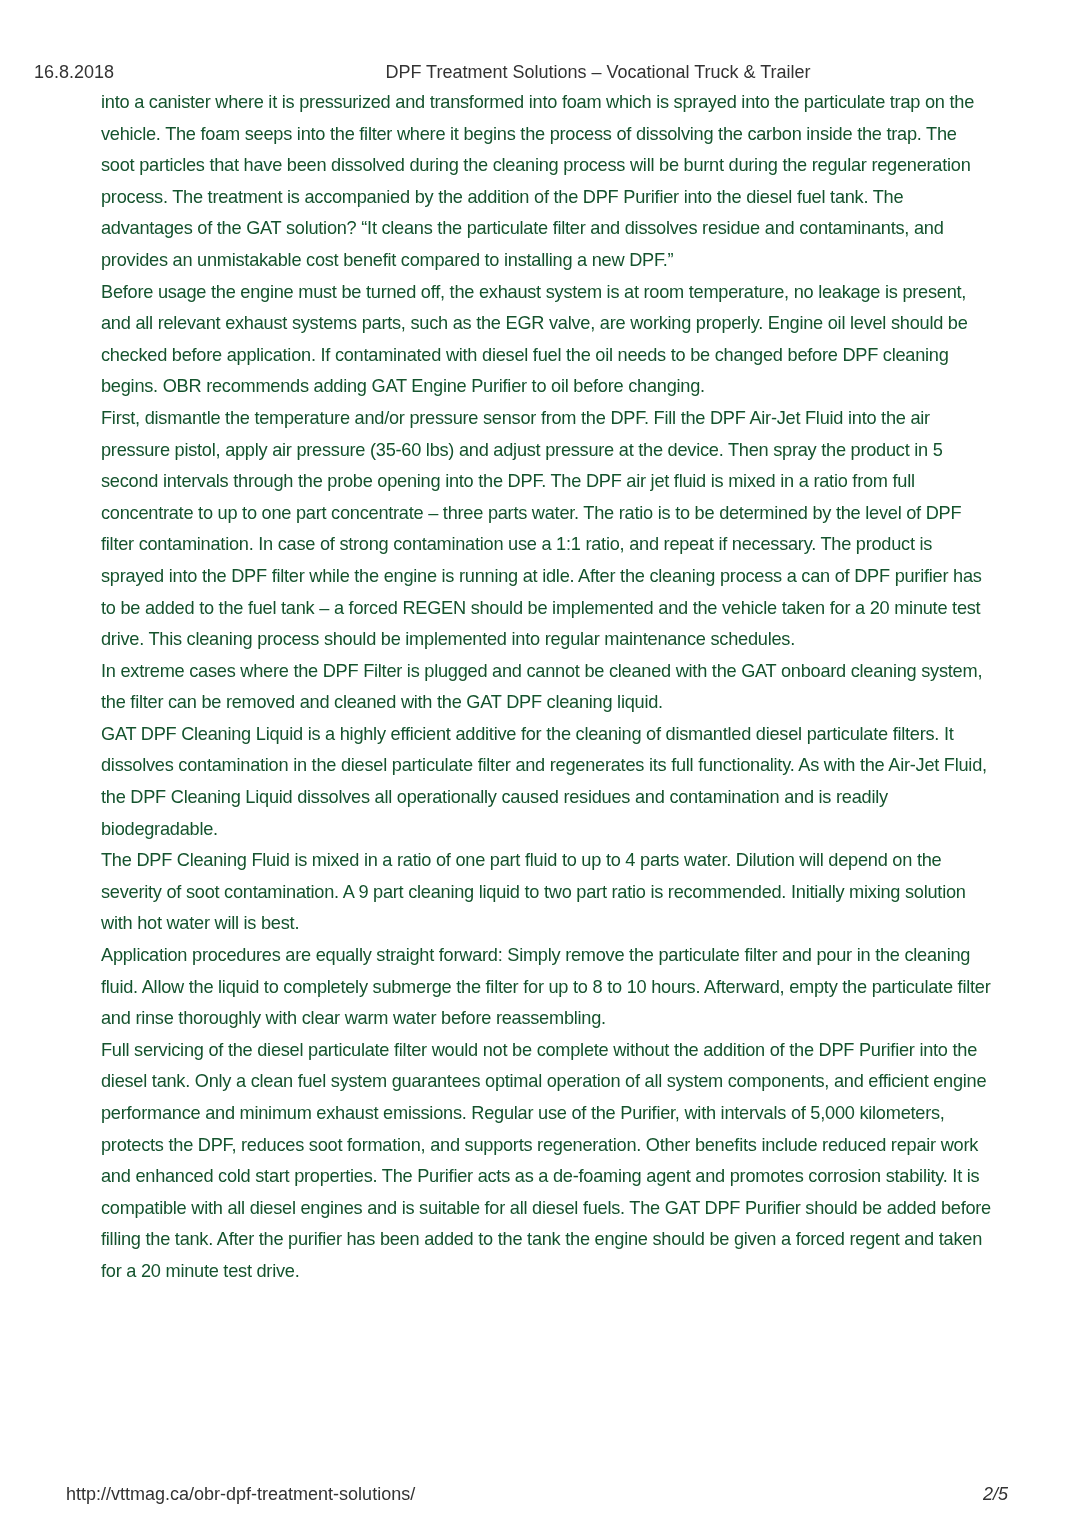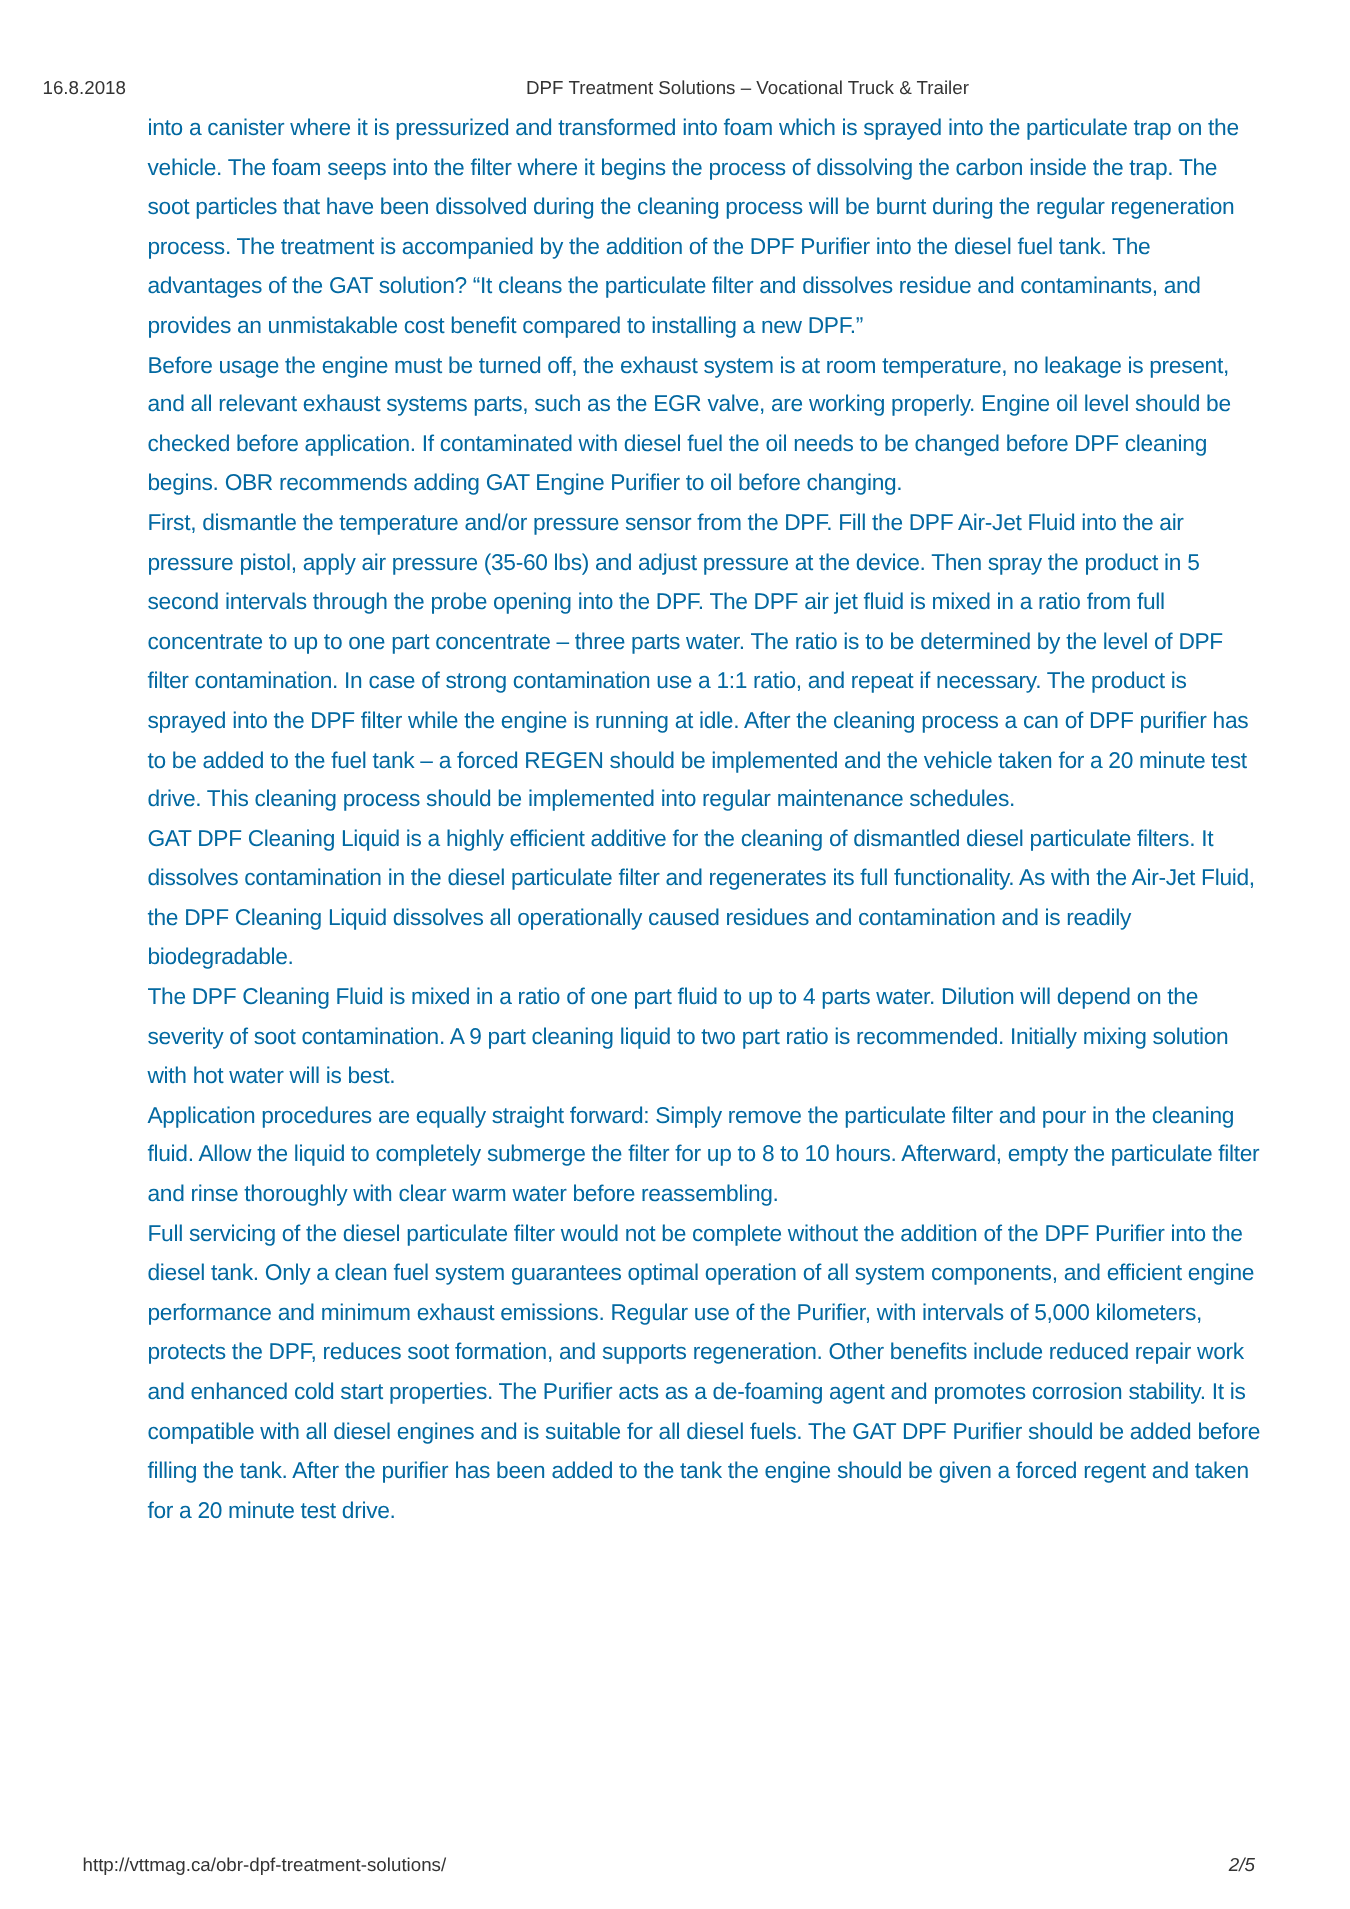--- a/index.html
+++ b/index.html
@@ -1,38 +1,39 @@
 <!DOCTYPE html>
 <html><head>
   <meta charset="utf-8">
   <style>
     html, body { margin: 0; padding: 0; background: #ffffff; }
     body { width: 1080px; height: 1527px; position: relative; overflow: hidden; color: #222; }
-    .hdr, .ftr { position: absolute; font-family: "Liberation Sans", sans-serif; font-size: 15px; color: #333; }
+    .hdr, .ftr { position: absolute; font-family: "Liberation Sans", sans-serif; font-size: 18px; color: #333; }
     .hdr-date { left: 34px; top: 62px; }
     .hdr-title { left: 0; width: 1196px; top: 62px; text-align: center; }
     .ftr-url { left: 34px; top: 1484px; margin-left: 32px; }
     .ftr-page { left: 983px; top: 1484px; font-style: italic; }
     .content {
-      position: absolute; left: 118px; top: 87px; width: 890px;
+      position: absolute; left: 101px; top: 87px; width: 890px;
       font-family: "Liberation Sans", sans-serif; font-size: 18.2px; line-height: 31.6px;
-      color: #0369a1; letter-spacing: -0.25px;
+      color: #14532d; letter-spacing: -0.25px;
     }
     .content p { margin: 0; }
   </style>
 </head>
 <body>
 
 <div class="hdr hdr-date">16.8.2018</div>
 <div class="hdr hdr-title">DPF Treatment Solutions – Vocational Truck &amp; Trailer</div>
 
 <div class="content">
   <p>into a canister where it is pressurized and transformed into foam which is sprayed into the particulate trap on the vehicle. The foam seeps into the filter where it begins the process of dissolving the carbon inside the trap. The soot particles that have been dissolved during the cleaning process will be burnt during the regular regeneration process. The treatment is accompanied by the addition of the DPF Purifier into the diesel fuel tank. The advantages of the GAT solution? “It cleans the particulate filter and dissolves residue and contaminants, and provides an unmistakable cost benefit compared to installing a new DPF.”</p>
   <p>Before usage the engine must be turned off, the exhaust system is at room temperature, no leakage is present, and all relevant exhaust systems parts, such as the EGR valve, are working properly. Engine oil level should be checked before application. If contaminated with diesel fuel the oil needs to be changed before DPF cleaning begins. OBR recommends adding GAT Engine Purifier to oil before changing.</p>
   <p>First, dismantle the temperature and/or pressure sensor from the DPF. Fill the DPF Air-Jet Fluid into the air pressure pistol, apply air pressure (35-60 lbs) and adjust pressure at the device. Then spray the product in 5 second intervals through the probe opening into the DPF. The DPF air jet fluid is mixed in a ratio from full concentrate to up to one part concentrate – three parts water. The ratio is to be determined by the level of DPF filter contamination. In case of strong contamination use a 1:1 ratio, and repeat if necessary. The product is sprayed into the DPF filter while the engine is running at idle. After the cleaning process a can of DPF purifier has to be added to the fuel tank – a forced REGEN should be implemented and the vehicle taken for a 20 minute test drive. This cleaning process should be implemented into regular maintenance schedules.</p>
+  <p>In extreme cases where the DPF Filter is plugged and cannot be cleaned with the GAT onboard cleaning system, the filter can be removed and cleaned with the GAT DPF cleaning liquid.</p>
   <p>GAT DPF Cleaning Liquid is a highly efficient additive for the cleaning of dismantled diesel particulate filters. It dissolves contamination in the diesel particulate filter and regenerates its full functionality. As with the Air-Jet Fluid, the DPF Cleaning Liquid dissolves all operationally caused residues and contamination and is readily biodegradable.</p>
   <p>The DPF Cleaning Fluid is mixed in a ratio of one part fluid to up to 4 parts water. Dilution will depend on the severity of soot contamination. A 9 part cleaning liquid to two part ratio is recommended. Initially mixing solution with hot water will is best.</p>
   <p>Application procedures are equally straight forward: Simply remove the particulate filter and pour in the cleaning fluid. Allow the liquid to completely submerge the filter for up to 8 to 10 hours. Afterward, empty the particulate filter and rinse thoroughly with clear warm water before reassembling.</p>
   <p>Full servicing of the diesel particulate filter would not be complete without the addition of the DPF Purifier into the diesel tank. Only a clean fuel system guarantees optimal operation of all system components, and efficient engine performance and minimum exhaust emissions. Regular use of the Purifier, with intervals of 5,000 kilometers, protects the DPF, reduces soot formation, and supports regeneration. Other benefits include reduced repair work and enhanced cold start properties. The Purifier acts as a de-foaming agent and promotes corrosion stability. It is compatible with all diesel engines and is suitable for all diesel fuels. The GAT DPF Purifier should be added before filling the tank. After the purifier has been added to the tank the engine should be given a forced regent and taken for a 20 minute test drive.</p>
 </div>
 
 <a class="ftr ftr-url">http://vttmag.ca/obr-dpf-treatment-solutions/</a>
 <div class="ftr ftr-page">2/5</div>
 
 </body></html>

